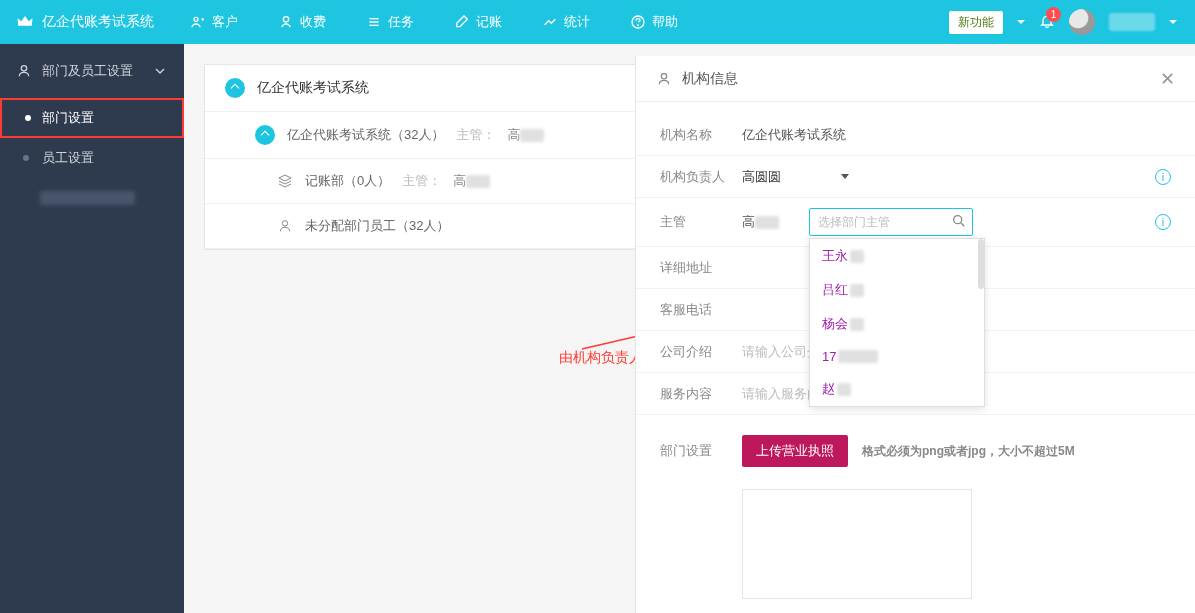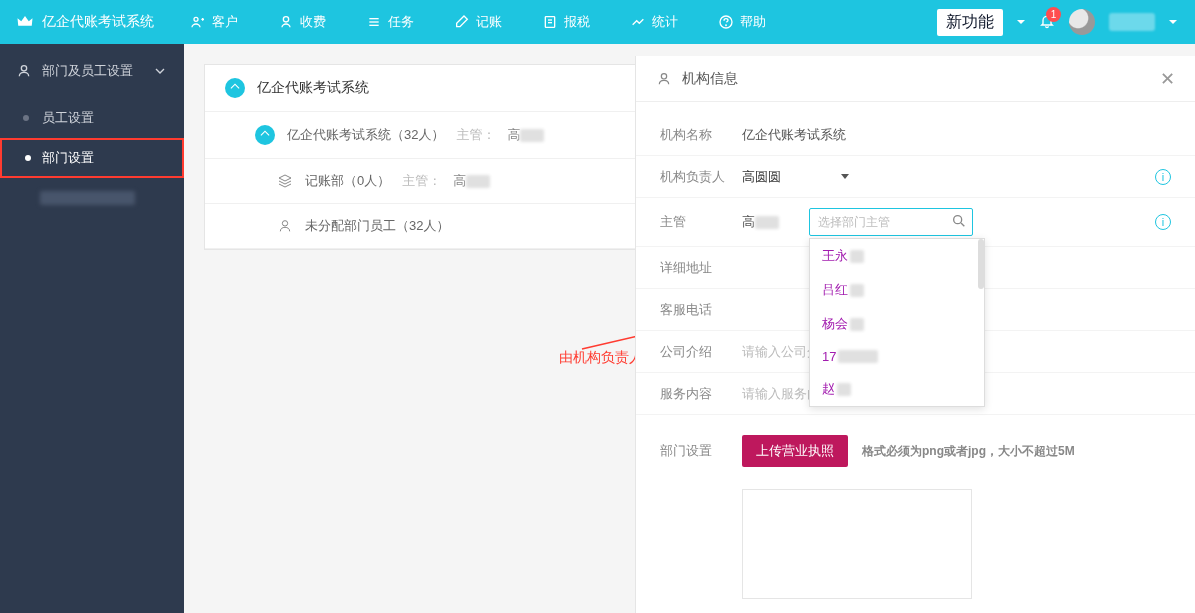--- a/index.html
+++ b/index.html
@@ -4,21 +4,21 @@
   <style>
     * { margin: 0; padding: 0; box-sizing: border-box; }
     body { font-family: "Microsoft YaHei", Arial, sans-serif; font-size: 13px; color: #333; background: #f5f5f5; width: 1195px; height: 613px; overflow: hidden; position: relative; }
     
     .topbar { height: 44px; background: #1ec5e0; display: flex; align-items: center; color: #fff; }
     .topbar-logo { display: flex; align-items: center; padding: 0 16px; gap: 8px; font-size: 14px; }
     .crown-icon { width: 18px; height: 18px; }
     .topbar-nav { display: flex; }
     .nav-item { display: flex; align-items: center; padding: 0 20px; height: 44px; gap: 6px; cursor: pointer; }
     .topbar-right { margin-left: auto; display: flex; align-items: center; gap: 14px; padding-right: 18px; }
-    .new-badge { background: #fff; color: #0f172a; padding: 3px 9px; font-size: 16px; border-radius: 2px; cursor: pointer; }
+    .new-badge { background: #fff; color: #4d7c0f; padding: 3px 9px; font-size: 12px; border-radius: 2px; cursor: pointer; }
     .arrow-down-small { width: 0; height: 0; border-left: 4px solid transparent; border-right: 4px solid transparent; border-top: 4px solid #fff; }
     .bell-wrap { position: relative; cursor: pointer; }
     .notif-badge { position: absolute; top: -6px; right: -6px; background: #ff4d4f; color: #fff; border-radius: 50%; width: 15px; height: 15px; font-size: 10px; display: flex; align-items: center; justify-content: center; }
     .avatar { width: 26px; height: 26px; border-radius: 50%; background: radial-gradient(circle at 35% 35%, #e8e8e8 40%, #999 45%); cursor: pointer; }
     .user-blur { width: 46px; height: 18px; background: rgba(255,255,255,0.35); border-radius: 3px; filter: blur(1px); }
     
     .layout { display: flex; height: calc(100% - 44px); }
     
     .sidebar { width: 184px; background: #2e3a4e; color: #cfd3da; flex-shrink: 0; }
     .sb-header { height: 54px; display: flex; align-items: center; padding: 0 16px; gap: 10px; font-size: 13px; cursor: pointer; }
@@ -111,28 +111,20 @@
       <span>任务</span>
     </div>
     <div class="nav-item">
       <svg class="ic" viewBox="0 0 24 24" fill="none" stroke="#fff" stroke-width="2">
           <path d="M15 3l5 5-11 11H4v-5L15 3z"></path>
         </svg>
       <span>记账</span>
     </div>
     <div class="nav-item">
       <svg class="ic" viewBox="0 0 24 24" fill="none" stroke="#fff" stroke-width="2">
-          <rect x="5" y="4" width="14" height="16" rx="1"></rect>
-          <line x1="9" y1="9" x2="15" y2="9"></line>
-          <line x1="9" y1="13" x2="15" y2="13"></line>
-        </svg>
-      <span>报税</span>
-    </div>
-    <div class="nav-item">
-      <svg class="ic" viewBox="0 0 24 24" fill="none" stroke="#fff" stroke-width="2">
           <polyline points="4 16 10 10 14 14 20 8"></polyline>
         </svg>
       <span>统计</span>
     </div>
     <div class="nav-item">
       <svg class="ic" viewBox="0 0 24 24" fill="none" stroke="#fff" stroke-width="2">
           <circle cx="12" cy="12" r="9"></circle>
           <path d="M9 10c0-1.5 1.3-3 3-3s3 1 3 2.5c0 1.5-1.5 2-2.5 3"></path>
           <circle cx="12" cy="17" r="0.5" fill="#fff"></circle>
         </svg>
@@ -161,25 +153,25 @@
     <div class="sb-header">
       <svg class="ic" viewBox="0 0 24 24" fill="none" stroke="#cfd3da" stroke-width="2">
           <circle cx="12" cy="8" r="4"></circle>
           <path d="M5 20c0-4 3-6 7-6s7 2 7 6"></path>
         </svg>
       <span>部门及员工设置</span>
       <svg class="sb-chevron ic" viewBox="0 0 24 24" fill="none" stroke="#cfd3da" stroke-width="2">
           <polyline points="6 9 12 15 18 9"></polyline>
         </svg>
     </div>
+    <div class="sb-item active highlighted">
+      <span>部门设置</span>
+    </div>
     <div class="sb-item">
       <span>员工设置</span>
-    </div>
-    <div class="sb-item active highlighted">
-      <span>部门设置</span>
     </div>
     <div class="sb-blur">
       <div class="sb-blur-block"></div>
     </div>
   </div>
 
   <div class="main">
     <div class="dept-card">
       <div class="dept-row">
         <span class="circle-icon">

